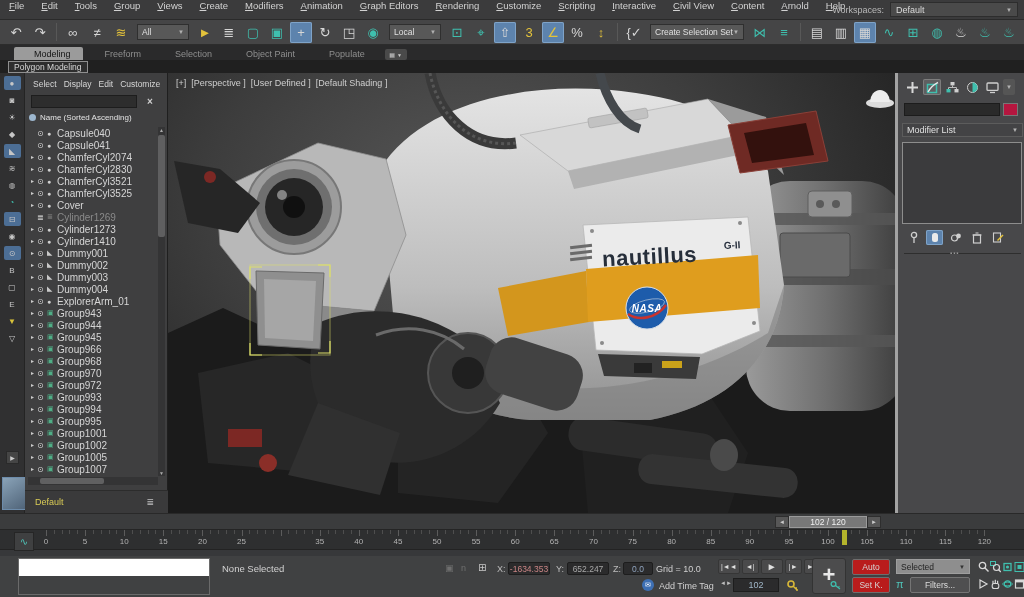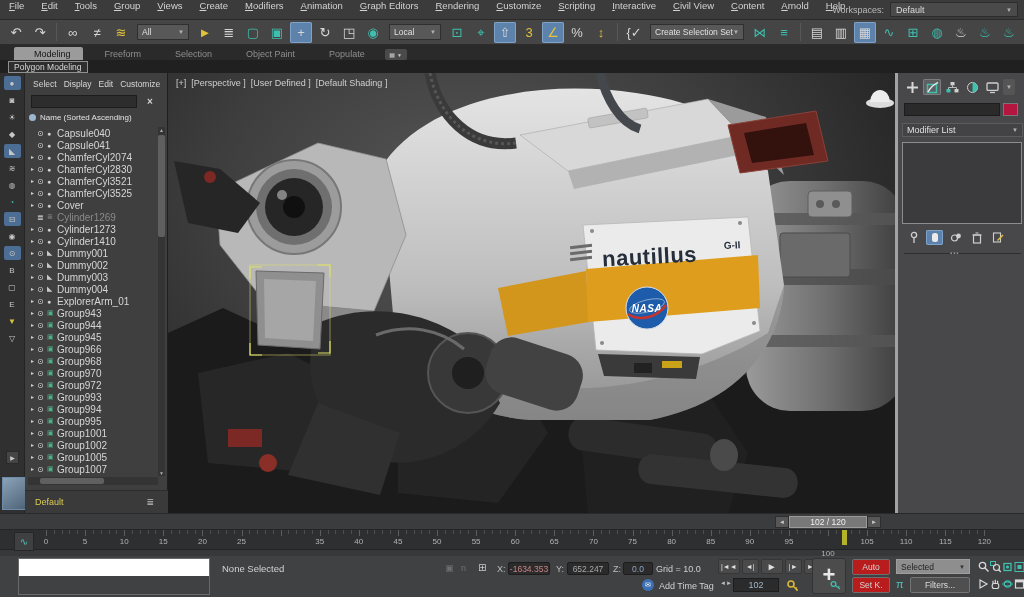--- a/index.html
+++ b/index.html
@@ -890,21 +890,21 @@
         <span class="tick-label" style="left: 437px;">50</span>
         <span class="tick-label" style="left: 476.1px;">55</span>
         <span class="tick-label" style="left: 515.2px;">60</span>
         <span class="tick-label" style="left: 554.3px;">65</span>
         <span class="tick-label" style="left: 593.4px;">70</span>
         <span class="tick-label" style="left: 632.5px;">75</span>
         <span class="tick-label" style="left: 671.6px;">80</span>
         <span class="tick-label" style="left: 710.7px;">85</span>
         <span class="tick-label" style="left: 749.8px;">90</span>
         <span class="tick-label" style="left: 788.9px;">95</span>
-        <span class="tick-label" style="left: 828px; margin-top: 12px;">100</span>
+        <span class="tick-label" style="left: 828px;">100</span>
         <span class="tick-label" style="left: 867.1px;">105</span>
         <span class="tick-label" style="left: 906.2px;">110</span>
         <span class="tick-label" style="left: 945.3px;">115</span>
         <span class="tick-label" style="left: 984.4px;">120</span>
         <div class="frame-marker" style="left: 841.64px; background: rgb(180, 180, 44);"></div>
       </div>
     <div id="curve-btn">∿</div>
   </div>
 
   <div id="statusbar" class="abs">

